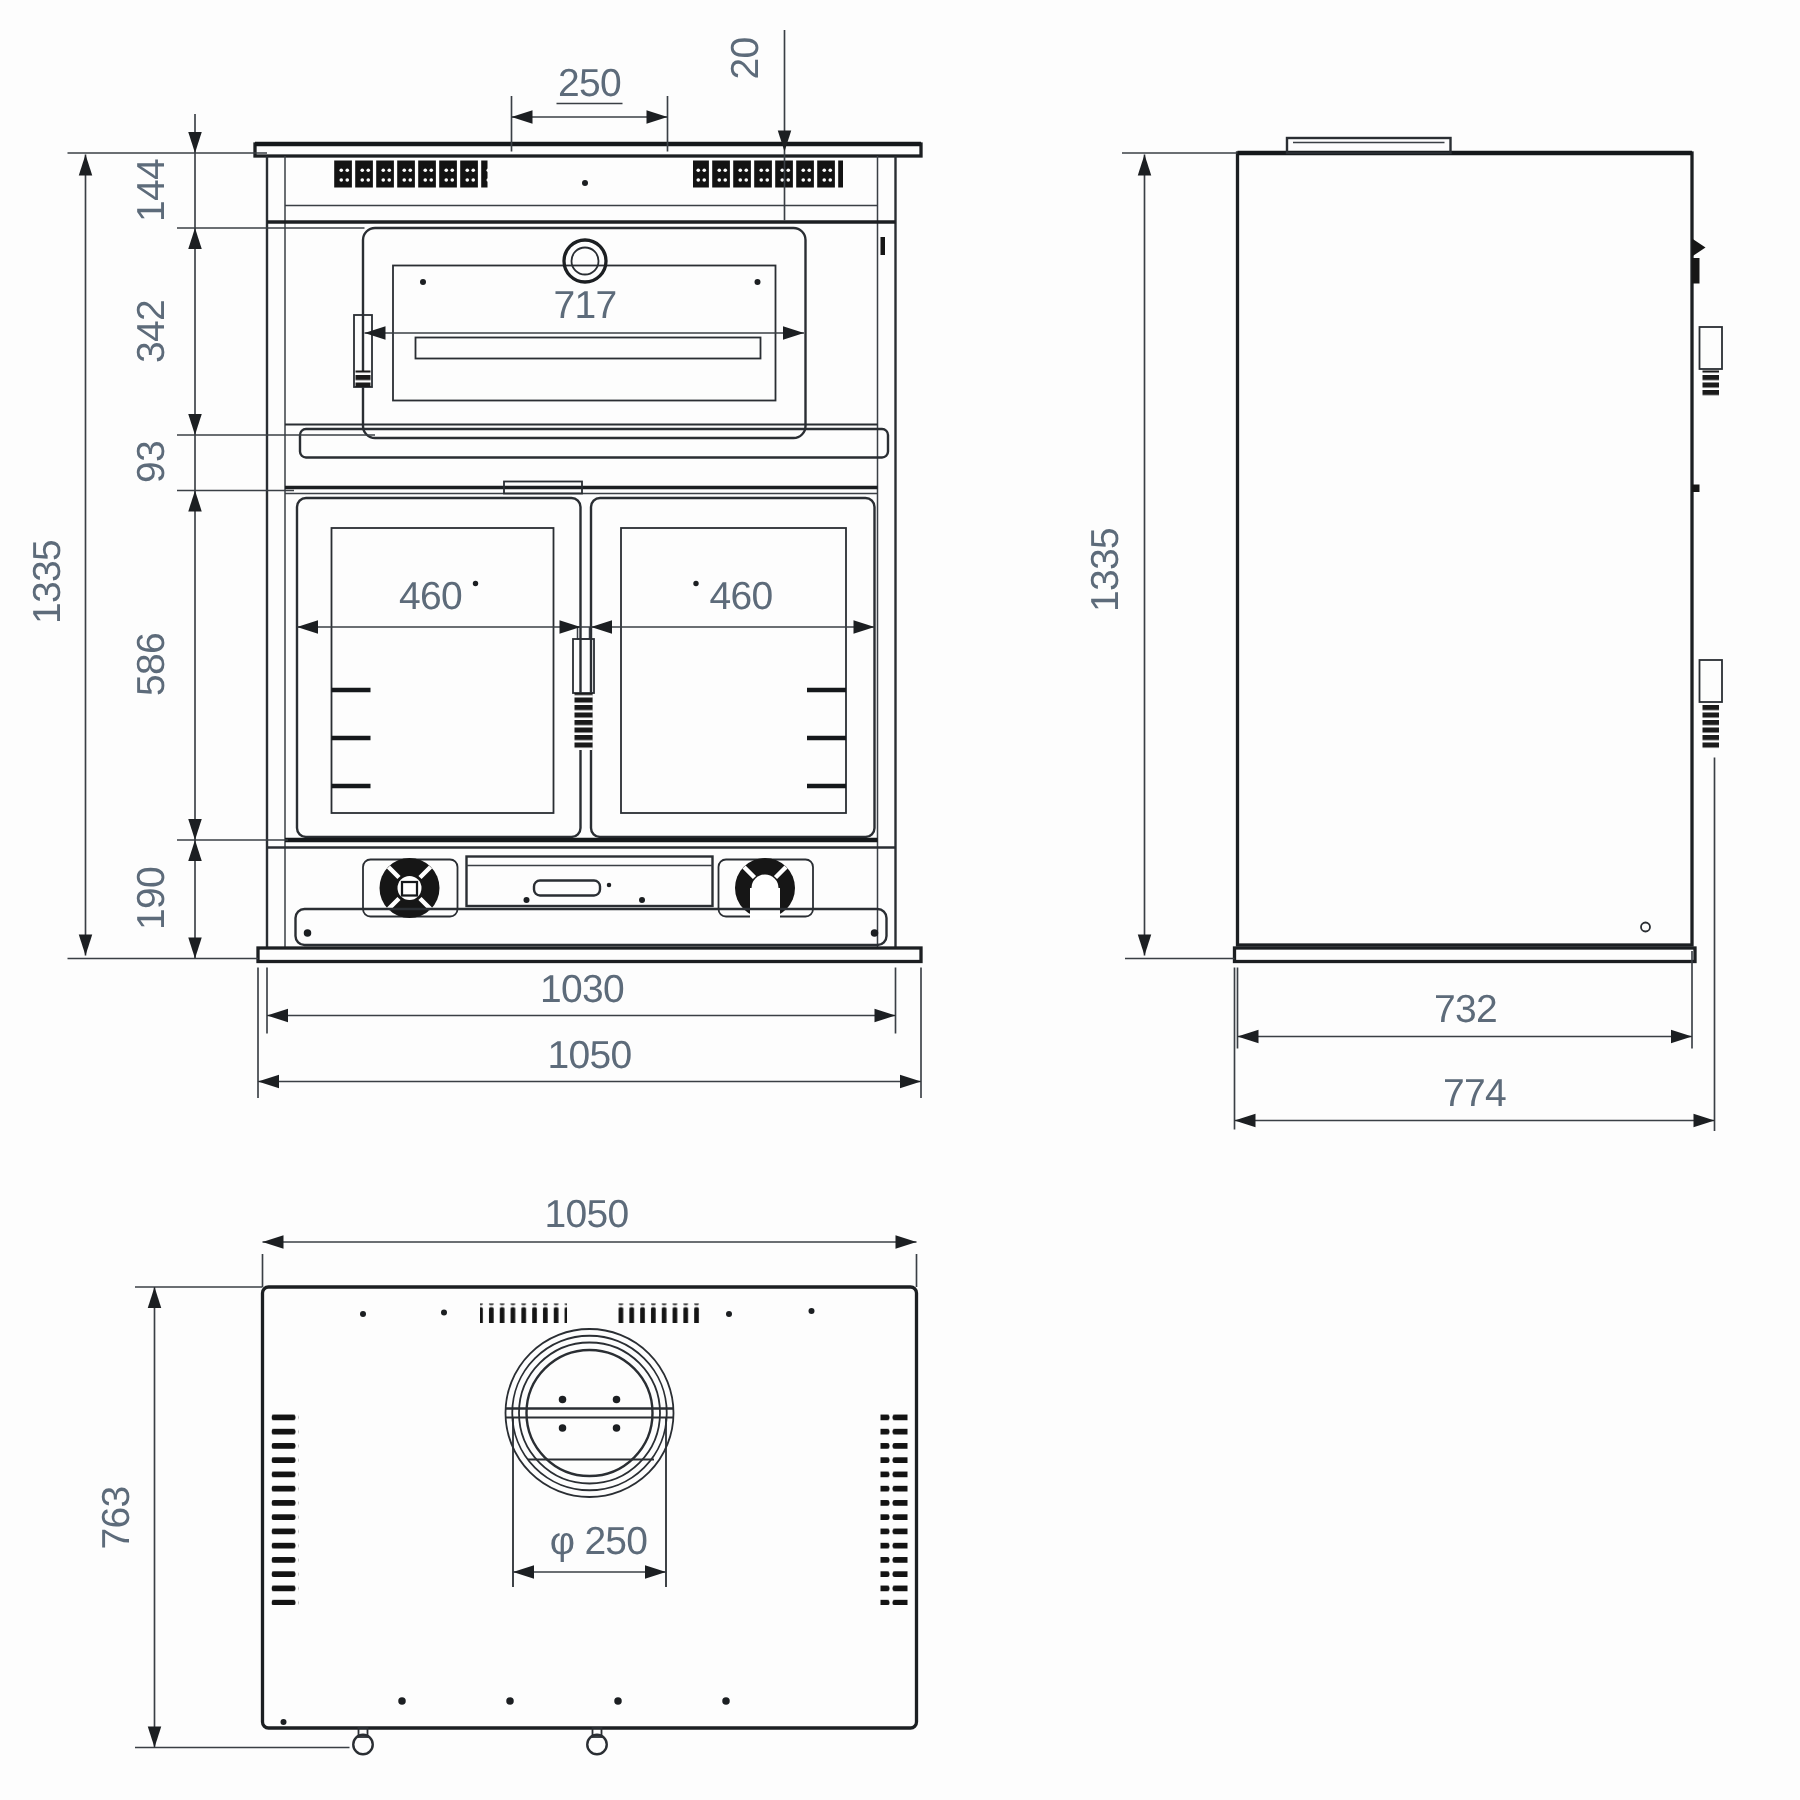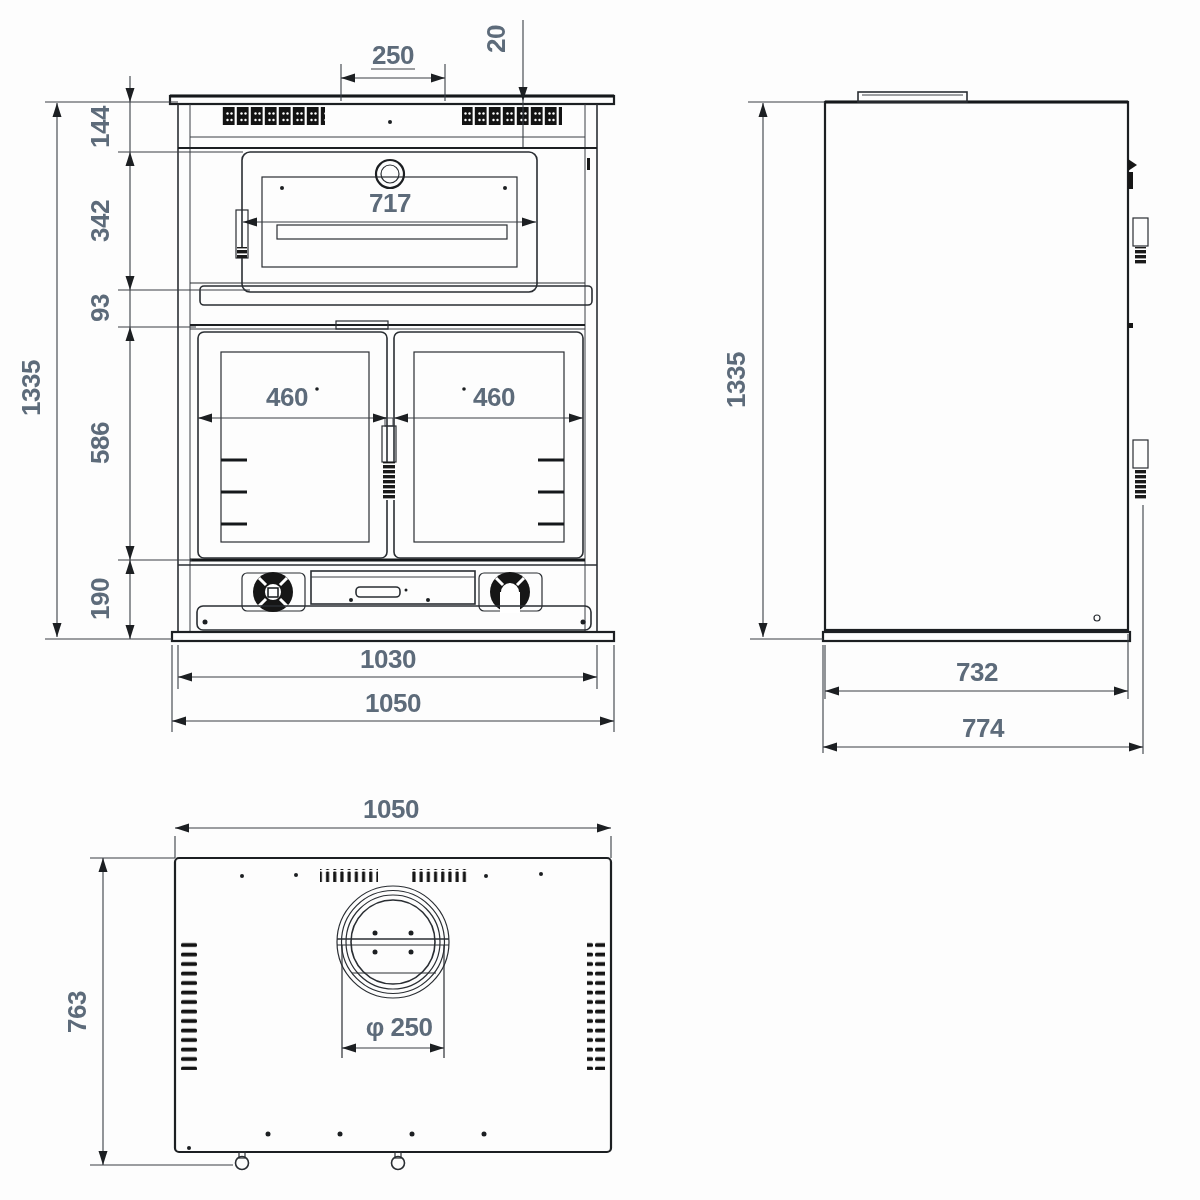--- a/index.html
+++ b/index.html
@@ -1,16 +1,16 @@
 <!DOCTYPE html>
 <html><head>
 <meta charset="utf-8">
 <style>
   html,body{margin:0;padding:0;background:#ffffff;}
-  .page{width:1200px;height:1200px;background:#fdfdfd;position:relative;overflow:hidden;font-weight:bold;}
+  .page{width:1200px;height:1200px;background:#fdfdfd;position:relative;overflow:hidden;}
   svg{display:block;}
   .ln  {stroke:#2a2e33;stroke-width:1.2;fill:none;}
   .ln15{stroke:#2a2e33;stroke-width:1.6;fill:none;}
   .ln2 {stroke:#1c1f22;stroke-width:2.2;fill:none;}
   .ln3 {stroke:#15181b;stroke-width:3;fill:none;}
   .thin{stroke:#3a3f45;stroke-width:1;fill:none;}
   .dim {stroke:#3a3f45;stroke-width:1.1;fill:none;}
   .arr {fill:#1c1f22;stroke:none;}
   .blk {fill:#161616;stroke:none;}
   .wht {fill:#ffffff;stroke:none;}

